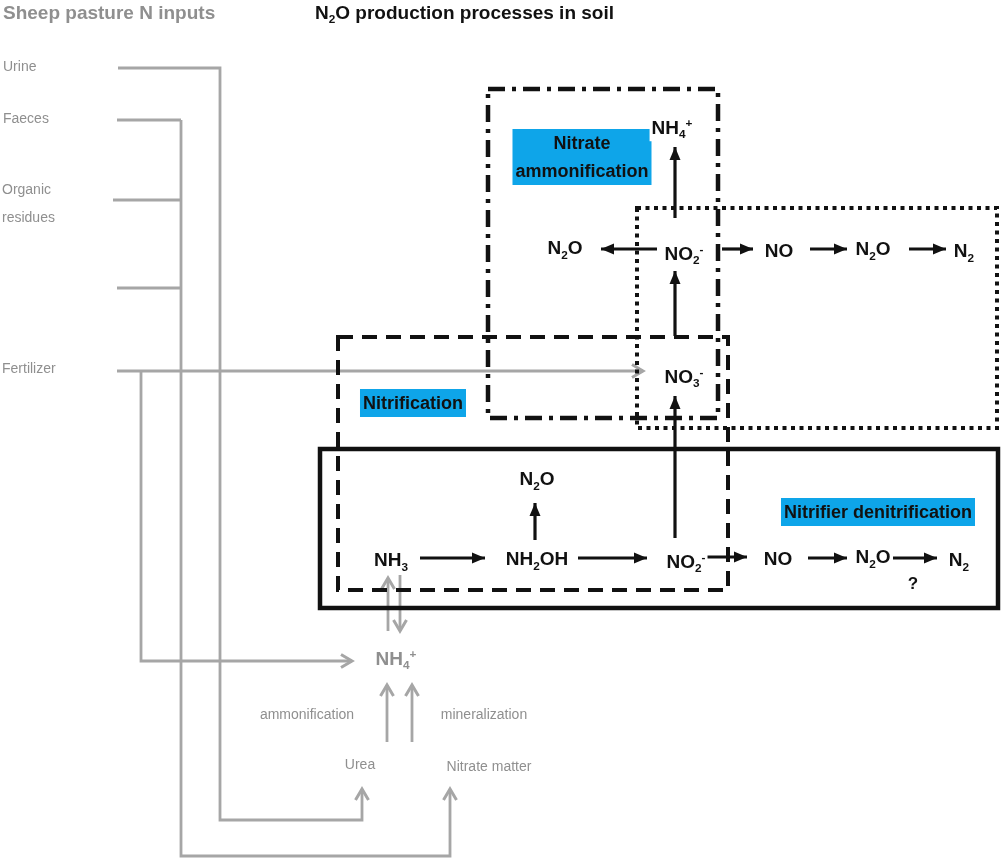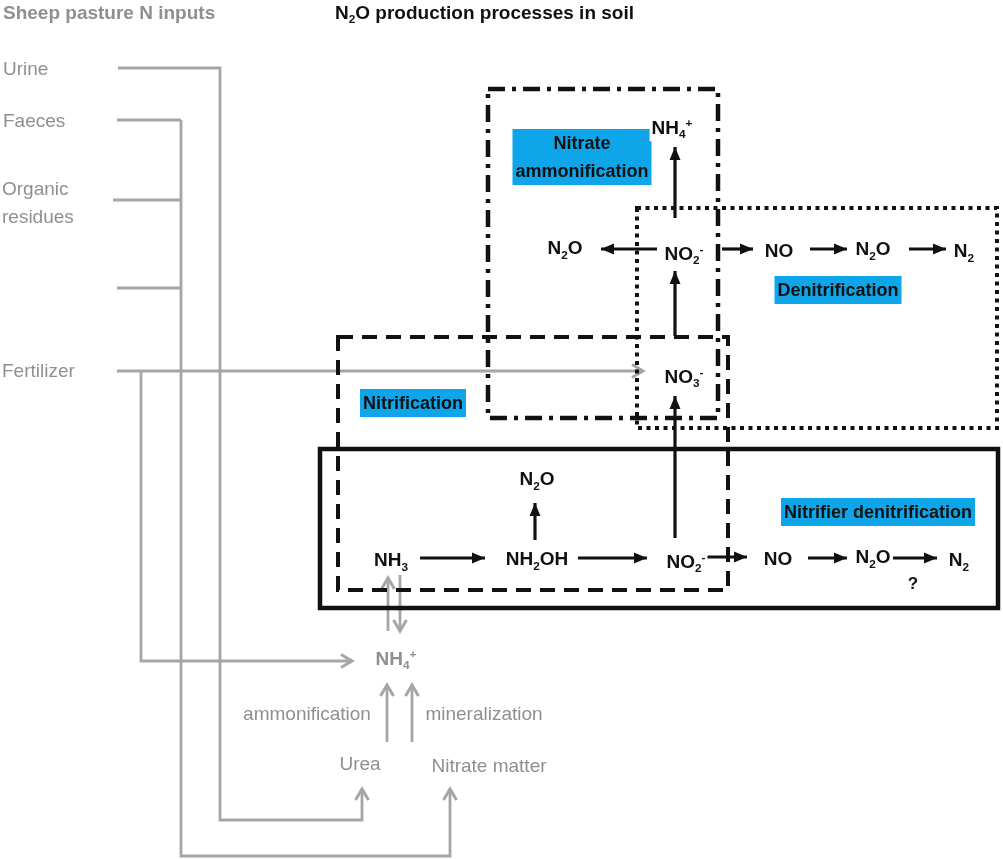--- a/index.html
+++ b/index.html
@@ -9,30 +9,30 @@
   }
   html,body{margin:0;padding:0;background:#ffffff;}
   body{
     width:1003px;height:859px;position:relative;overflow:hidden;
     font-family:"Liberation Sans", sans-serif;
   }
   #stage{position:absolute;left:0;top:0;width:826px;height:859px;}
   svg.artwork{position:absolute;left:0;top:0;}
 
   .lbl{position:absolute;white-space:nowrap;}
-  .gray-text{color:var(--text-gray);font-size:19px;font-weight:400;}
+  .gray-text{color:var(--text-gray);font-size:14px;font-weight:400;}
   .gray-head{color:var(--text-gray);font-size:19px;font-weight:600;}
   .two-line{white-space:normal;line-height:28px;}
   .ctr{transform:translate(-50%,-50%);text-align:center;}
   .chem{font-size:19px;font-weight:700;color:var(--ink);background:#fff;padding:0 2px;line-height:1.1;}
   .chem.gray{color:var(--text-gray);}
   .chem sub{font-size:0.62em;vertical-align:-0.35em;}
   .chem sup{font-size:0.62em;vertical-align:0.55em;}
   .proc{font-size:18px;font-weight:600;color:var(--ink);background:#0ea5e9;padding:0 3px;line-height:28px;}
-  .title{font-size:19px;font-weight:700;color:var(--ink);margin-left:20px;}
+  .title{font-size:19px;font-weight:700;color:var(--ink);}
   .title sub{font-size:0.62em;vertical-align:-0.35em;}
   .qmark{font-size:17px;font-weight:700;color:var(--ink);}
 
   
   .box-solid{fill:none;stroke:var(--ink);stroke-width:4.5;}
   .box-dashed{fill:none;stroke:var(--ink);stroke-width:4;stroke-dasharray:15 9;}
   .box-dashdot{fill:none;stroke:var(--ink);stroke-width:4.5;stroke-dasharray:17 7 4 7;}
   .box-dotted{fill:none;stroke:var(--ink);stroke-width:4;stroke-dasharray:4 4.5;}
   .blk{fill:none;stroke:var(--ink);stroke-width:3.2;}
   .gry{fill:none;stroke:var(--line-gray);stroke-width:2.8;}
@@ -98,21 +98,20 @@
     <div>residues</div>
   </div>
   <div class="lbl gray-text" style="left:2px;top:360px">Fertilizer</div>
 
   <div class="lbl title" style="left:315px;top:2px">N<sub>2</sub>O production processes in soil</div>
 
   <div class="lbl proc ctr two-line" style="left:582px;top:157px">
     <div>Nitrate</div>
     <div>ammonification</div>
   </div>
-  <div class="lbl proc ctr" style="left:838px;top:290px">Denitrification</div>
   <div class="lbl proc ctr" style="left:413px;top:403px">Nitrification</div>
   <div class="lbl proc ctr" style="left:878px;top:512px">Nitrifier denitrification</div>
   <div class="lbl qmark ctr" style="left:913px;top:584px">?</div>
 
   <div class="lbl chem ctr" style="left:672px;top:129px">NH<sub>4</sub><sup>+</sup></div>
   <div class="lbl chem ctr" style="left:565px;top:250px">N<sub>2</sub>O</div>
   <div class="lbl chem ctr" style="left:684px;top:255px">NO<sub>2</sub><sup>-</sup></div>
   <div class="lbl chem ctr" style="left:779px;top:251px">NO</div>
   <div class="lbl chem ctr" style="left:873px;top:251px">N<sub>2</sub>O</div>
   <div class="lbl chem ctr" style="left:964px;top:253px">N<sub>2</sub></div>

